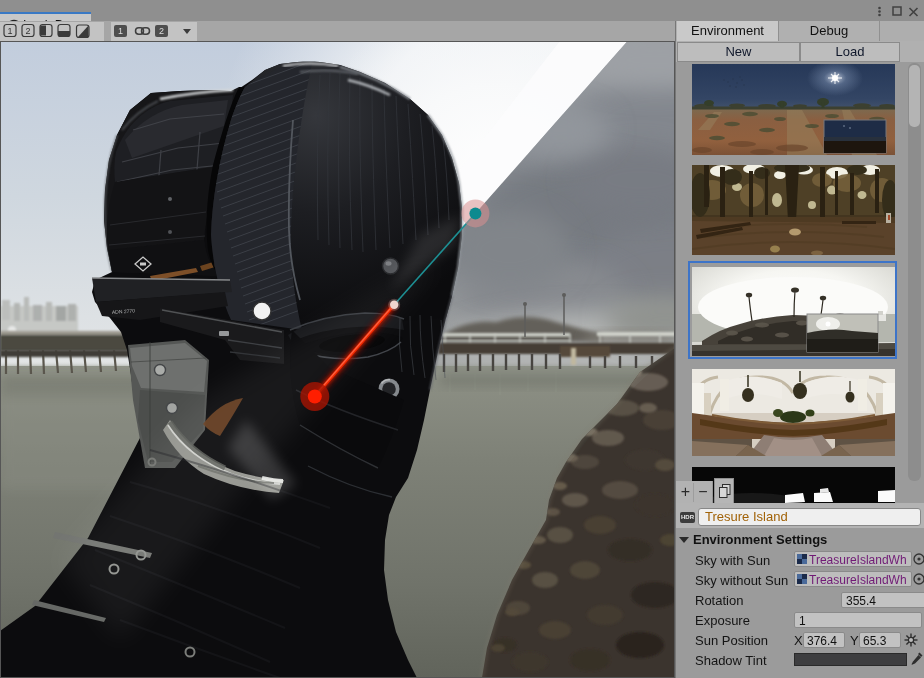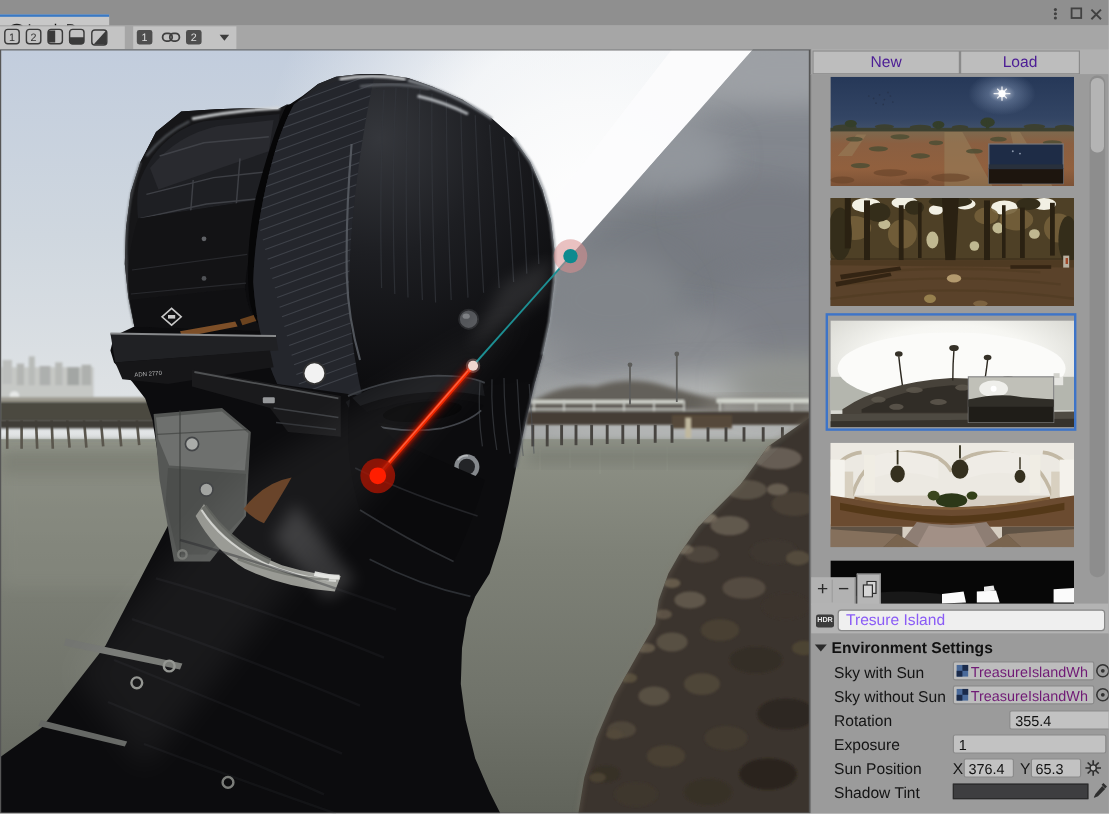--- a/index.html
+++ b/index.html
@@ -14,33 +14,33 @@
 
 #toolbar{position:absolute;left:0;top:21px;width:924px;height:20px;background:#a6a6a6;}
 #tbstrip1{position:absolute;left:0;top:1px;width:104px;height:19px;background:#c3c3c3;}
 #tbstrip2{position:absolute;left:111px;top:1px;width:86px;height:19px;background:#c3c3c3;}
 
 #rtabs{position:absolute;left:675px;top:21px;width:249px;height:20px;background:#aeaeae;border-left:1px solid #777;}
 .rtab{position:absolute;top:0;height:20px;font-size:13px;color:#111;text-align:center;line-height:20px;}
 #envtab{left:1px;width:101px;background:#c9c9c9;}
 #dbgtab{left:102px;width:102px;background:#b0b0b0;border-left:1px solid #909090;border-right:1px solid #909090;}
 #nlrow{position:absolute;left:675px;top:41px;width:249px;height:21px;background:#b0b0b0;border-left:1px solid #777;}
-.btn{position:absolute;top:1px;height:20px;background:#bdbdbd;border:1px solid #8a8a8a;font-size:13px;color:#4c1d95;text-align:center;line-height:18px;}
+.btn{position:absolute;top:1px;height:20px;background:#bdbdbd;border:1px solid #8a8a8a;font-size:13px;color:#0f172a;text-align:center;line-height:18px;}
 #newbtn{left:1px;width:123px;}
 #loadbtn{left:124px;width:100px;}
 #rpanel{position:absolute;left:675px;top:62px;width:249px;height:616px;background:#9b9b9b;border-left:1px solid #777;}
 .thumb{position:absolute;left:16px;width:203px;height:89px;overflow:hidden;}
 #selbox{position:absolute;left:12px;top:199px;width:209px;height:98px;border:2px solid #3d74c8;}
 
 #sbar{position:absolute;left:232px;top:1px;width:13px;height:418px;background:#8d8d8d;border-radius:6px;}
 #sthumb{position:absolute;left:233px;top:3px;width:11px;height:62px;background:#b4b4b4;border-radius:5px;}
 
 #hdrrow{position:absolute;left:0;top:441px;width:249px;height:25px;background:#b3b3b3;}
 #hdrbadge{position:absolute;left:4px;top:9px;width:15px;height:11px;background:#3c3c3c;border-radius:2px;color:#e8e8e8;font-size:6px;font-weight:bold;text-align:center;line-height:11px;}
-#hdrfield{position:absolute;left:22px;top:5px;width:223px;height:18px;background:#efefef;border:1px solid #888;border-radius:3px;font-size:13px;color:#8b5cf6;line-height:16px;padding-left:6px;}
+#hdrfield{position:absolute;left:22px;top:5px;width:223px;height:18px;background:#efefef;border:1px solid #888;border-radius:3px;font-size:13px;color:#a16207;line-height:16px;padding-left:6px;}
 
 #settings{position:absolute;left:0;top:466px;width:249px;height:150px;background:#9b9b9b;font-size:13px;color:#141414;}
 #eshead{position:absolute;left:17px;top:4px;font-weight:bold;font-size:13px;color:#111;}
 #estri{position:absolute;left:3px;top:9px;width:0;height:0;border-left:5px solid transparent;border-right:5px solid transparent;border-top:6px solid #2a2a2a;}
 .lbl{position:absolute;left:19px;font-size:13px;color:#141414;}
 .fld{position:absolute;background:#c2c2c2;border:1px solid #8a8a8a;border-radius:2px;font-size:12px;color:#111;overflow:hidden;white-space:nowrap;}
 .objfld{position:absolute;background:#bdbdbd;border:1px solid #8a8a8a;border-radius:2px;font-size:12px;color:#701a75;overflow:hidden;white-space:nowrap;}
 .circbtn{position:absolute;width:12px;height:15px;}
 </style>
 </head>
@@ -492,20 +492,24 @@
     <circle cx="475.4" cy="213.4" r="14" fill="#d89090" opacity="0.55"></circle>
     <circle cx="475.4" cy="213.4" r="6" fill="#0d8a8f"></circle>
     <circle cx="314.8" cy="396.5" r="14.5" fill="#a61402" opacity="0.8"></circle>
     <circle cx="314.8" cy="396.5" r="7" fill="#ff1e00"></circle>
     <circle cx="394.2" cy="304.8" r="6" fill="#e8c0b8" opacity="0.28"></circle>
     <circle cx="394.2" cy="304.8" r="4.2" fill="#f0d6ce"></circle>
 
     <rect x="0.5" y="41.5" width="674" height="636" fill="none" stroke="#565656" stroke-width="1"></rect>
   </svg>
 
+  <div id="rtabs">
+    <div class="rtab" id="envtab">Environment</div>
+    <div class="rtab" id="dbgtab">Debug</div>
+  </div>
   <div id="nlrow">
     <div class="btn" id="newbtn">New</div>
     <div class="btn" id="loadbtn">Load</div>
   </div>
   <div id="rpanel">
 
     <svg class="thumb" style="top:2px;height:91px" width="203" height="91" viewBox="0 0 203 91">
       <defs>
         <linearGradient id="t1sky" x1="0" y1="0" x2="0" y2="1">
           <stop offset="0" stop-color="#263858"></stop>

